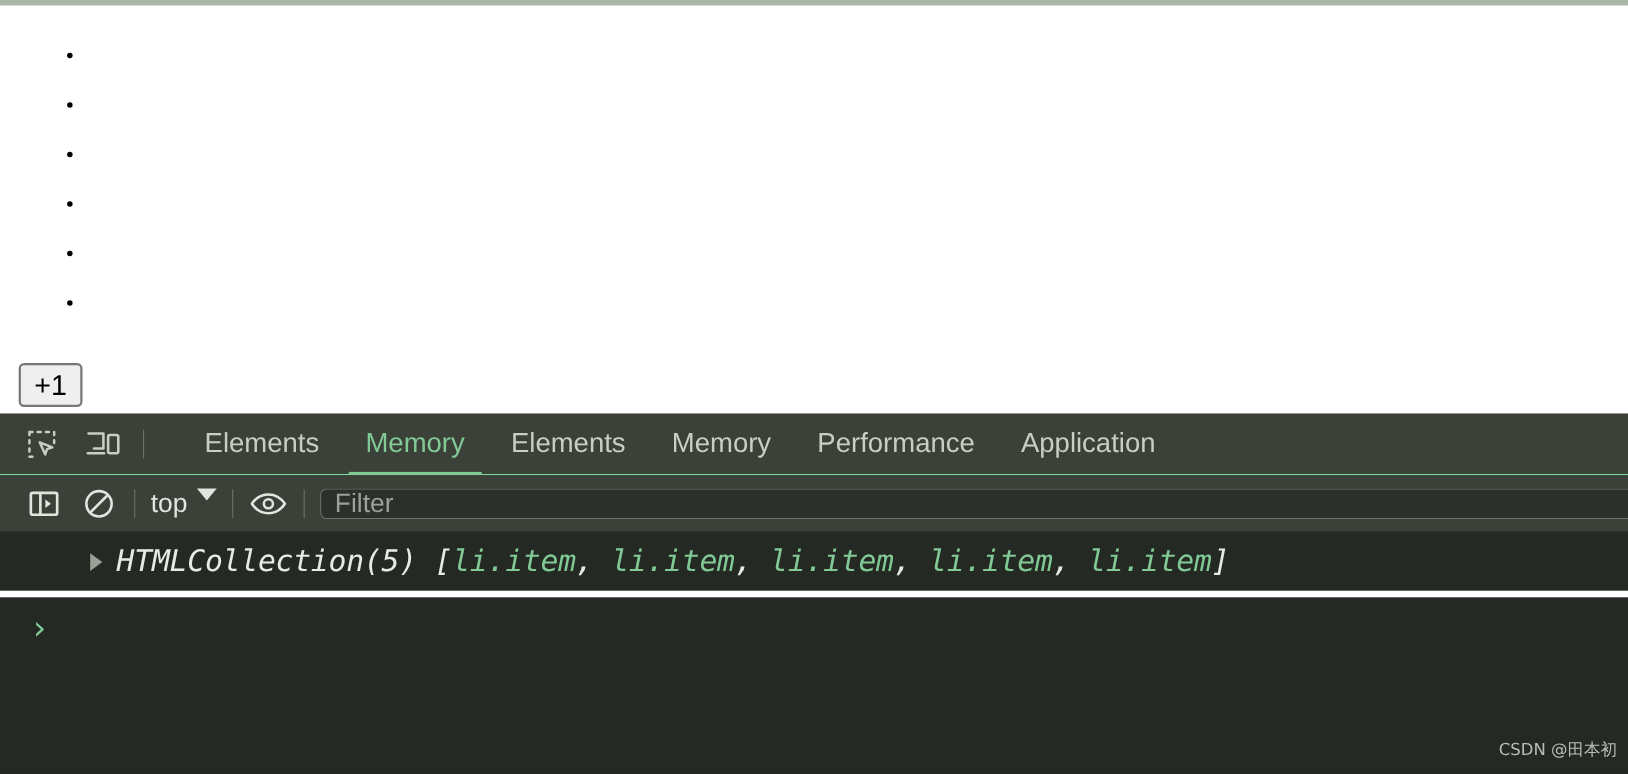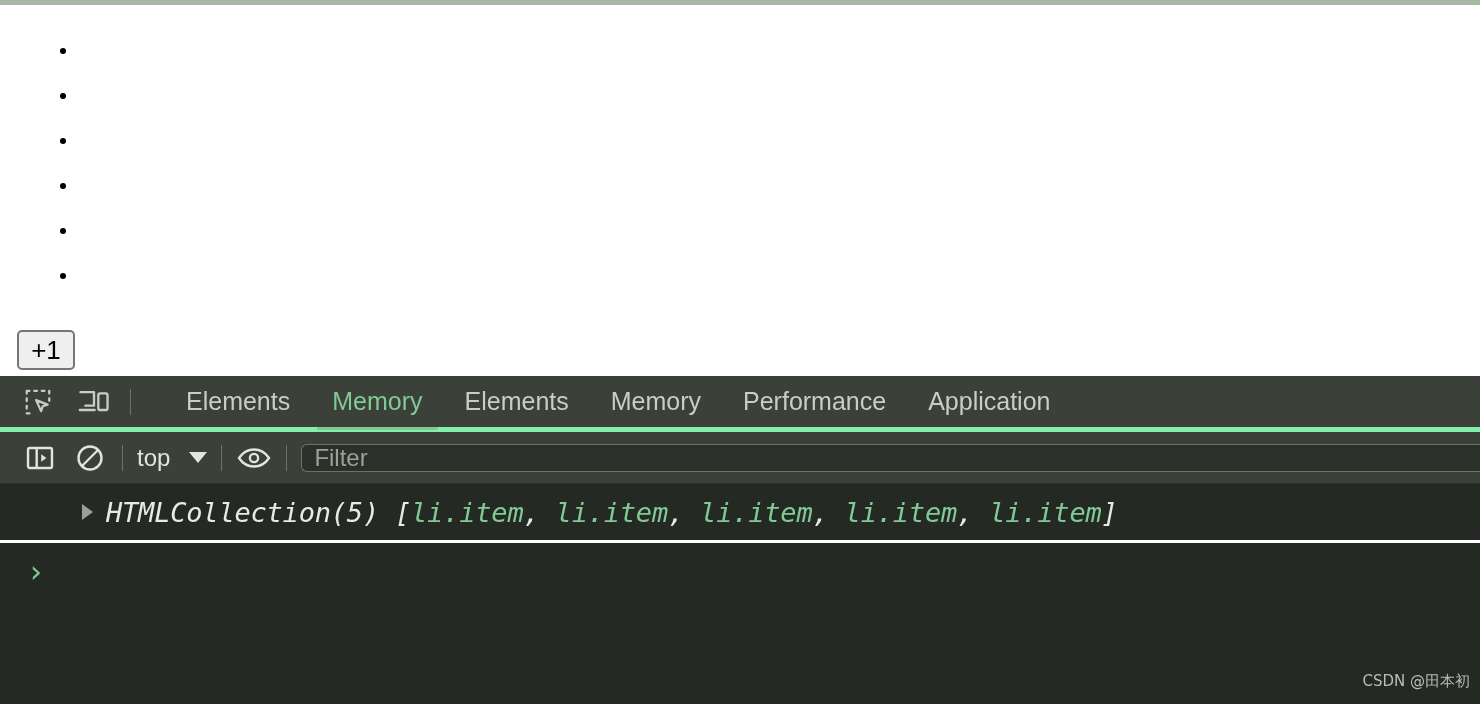--- a/index.html
+++ b/index.html
@@ -72,21 +72,21 @@
   }
 
   
   #devtools-tabbar {
     position: relative;
     height: 56px;
     background: #3b4039;
     display: flex;
     align-items: center;
     box-sizing: border-box;
-    border-bottom: 5px solid #86efac;
+    border-bottom: 1px solid #86efac;
   }
 
   .tool-icon-btn {
     width: 48px;
     height: 44px;
     display: flex;
     align-items: center;
     justify-content: center;
     flex: none;
   }
@@ -148,22 +148,21 @@
     display: flex;
     align-items: center;
     justify-content: center;
     flex: none;
   }
   #sidebar-toggle-btn { margin-left: 18px; }
   #clear-console-btn { margin-left: 6px; }
 
   #context-selector {
     display: flex;
-    align-items: center;
-    gap: 19px;
+    gap: 9px;
     flex: none;
     padding: 0 4px;
   }
   #context-selector .ctx-label {
     font-size: 24px;
     color: #e2e5de;
   }
   .caret-down {
     width: 0; height: 0;
     border-left: 9px solid transparent;
@@ -196,21 +195,21 @@
     height: 219px;
     overflow: hidden;
   }
   .console-row {
     position: relative;
     height: 59px;
     display: flex;
     align-items: center;
     padding-left: 78px;
     box-sizing: border-box;
-    border-bottom: 3px solid #ffffff;
+    border-bottom: 6px solid #ffffff;
     white-space: nowrap;
   }
   .disclosure {
     position: absolute;
     left: 82px;
     top: 50%;
     transform: translateY(-50%);
     width: 0; height: 0;
     border-top: 8px solid transparent;
     border-bottom: 8px solid transparent;

